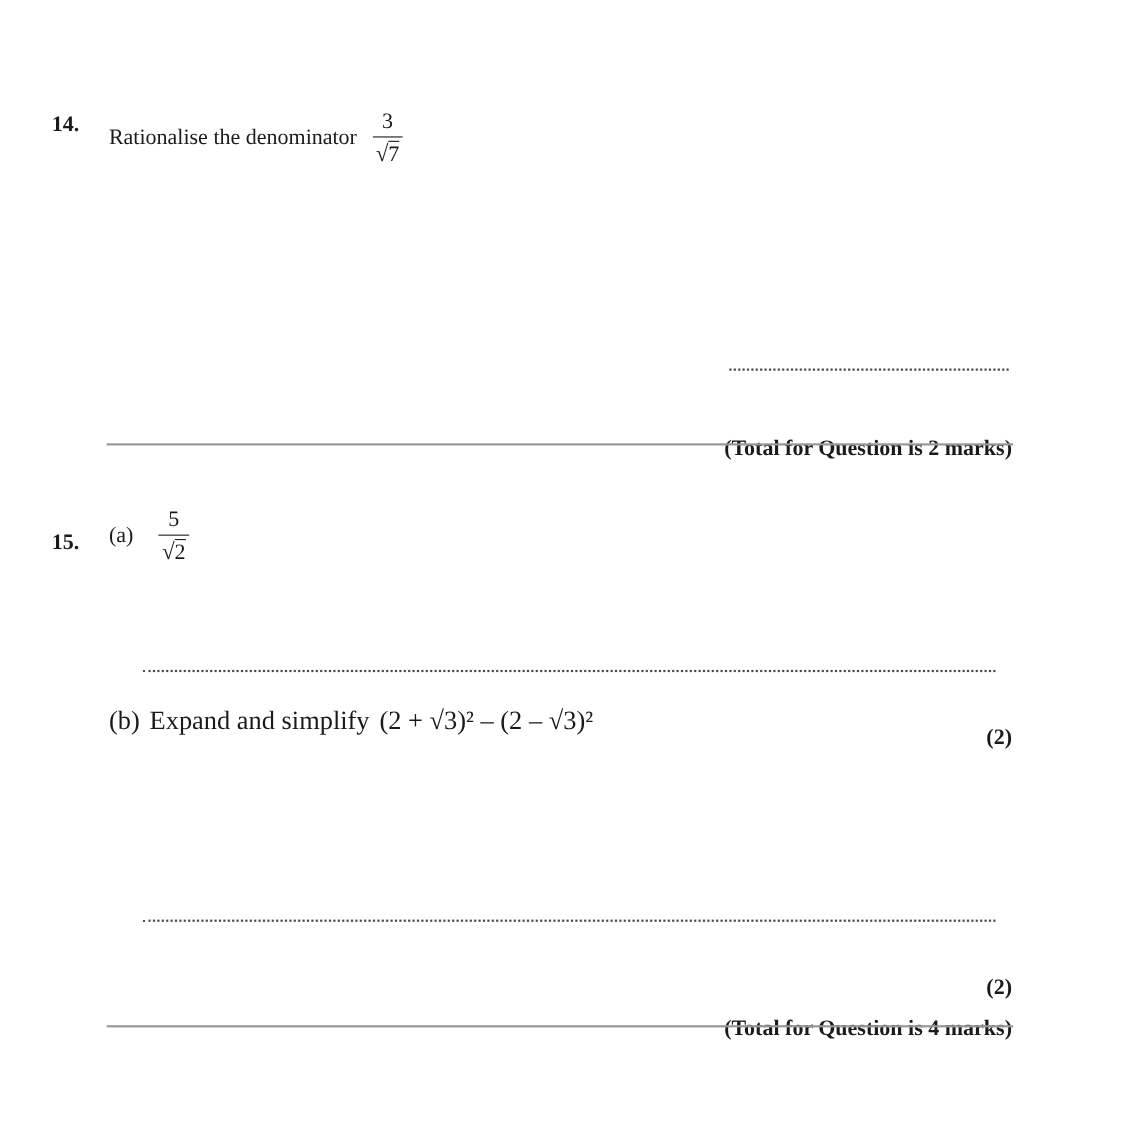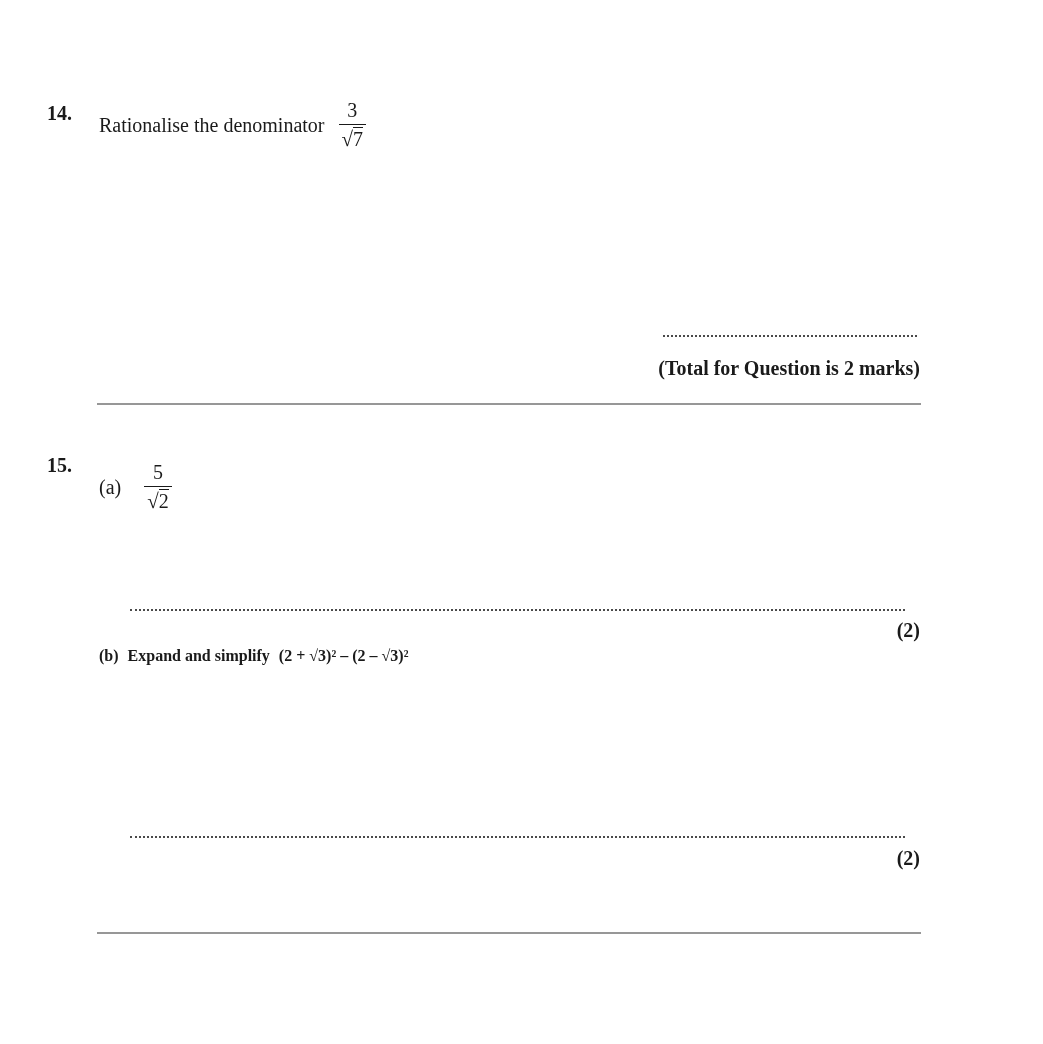--- a/index.html
+++ b/index.html
@@ -47,30 +47,30 @@
   .answer-line {
     border-bottom: 2px dotted #4a4a4a;
     height: 8px;
   }
   .bold-right {
     font-weight: bold;
     font-size: 20px;
     line-height: 24px;
     text-align: right;
     white-space: nowrap;
+    margin-top: 40px;
   }
   .divider {
     height: 2px;
     background: #979797;
   }
   .expr-row {
-    font-size: 16px;
+    font-size: 24px;
     line-height: 24px;
     white-space: nowrap;
-    font-weight: bold;
   }
   .expr-row .gap { display: inline-block; width: 9px; }
 </style>
 </head>
 <body>
 
 <div class="page">
 
   <div class="abs qnum" style="left:47px; top:102px;">14.</div>
 
@@ -81,21 +81,21 @@
       <span class="denom"><span class="radical-sign">√</span><span class="radicand">7</span></span>
     </span>
   </div>
 
   <div class="abs answer-line" style="left:663px; top:329px; width:254px;"></div>
 
   <div class="abs bold-right" style="right:123px; top:356px;">(Total for Question is 2 marks)</div>
 
   <div class="abs divider" style="left:97px; top:403px; width:824px;"></div>
 
-  <div class="abs qnum" style="left:47px; top:454px;text-align:center;">15.</div>
+  <div class="abs qnum" style="left:47px; top:482px;text-align:center;">15.</div>
 
   <div class="abs prompt-row" style="left:99px; top:458px; height:58px;">
     <span class="part-label">(a)</span>
     <span class="fraction">
       <span class="numer">5</span>
       <span class="denom"><span class="radical-sign">√</span><span class="radicand">2</span></span>
     </span>
   </div>
 
   <div class="abs answer-line" style="left:130px; top:603px; width:775px;"></div>
@@ -103,16 +103,17 @@
   <div class="abs bold-right" style="right:123px; top:618px;">(2)</div>
 
   <div class="abs expr-row" style="left:99px; top:644px;">
     <span>(b)</span><span class="gap"></span><span>Expand and simplify</span><span class="gap"></span><span>(2 + √3)² – (2 – √3)²</span>
   </div>
 
   <div class="abs answer-line" style="left:130px; top:830px; width:775px;"></div>
 
   <div class="abs bold-right" style="right:123px; top:846px;">(2)</div>
 
+  <div class="abs bold-right" style="right:123px; top:883px;">(Total for Question is 4 marks)</div>
 
   <div class="abs divider" style="left:97px; top:932px; width:824px;"></div>
 
 </div>
 
 </body></html>

